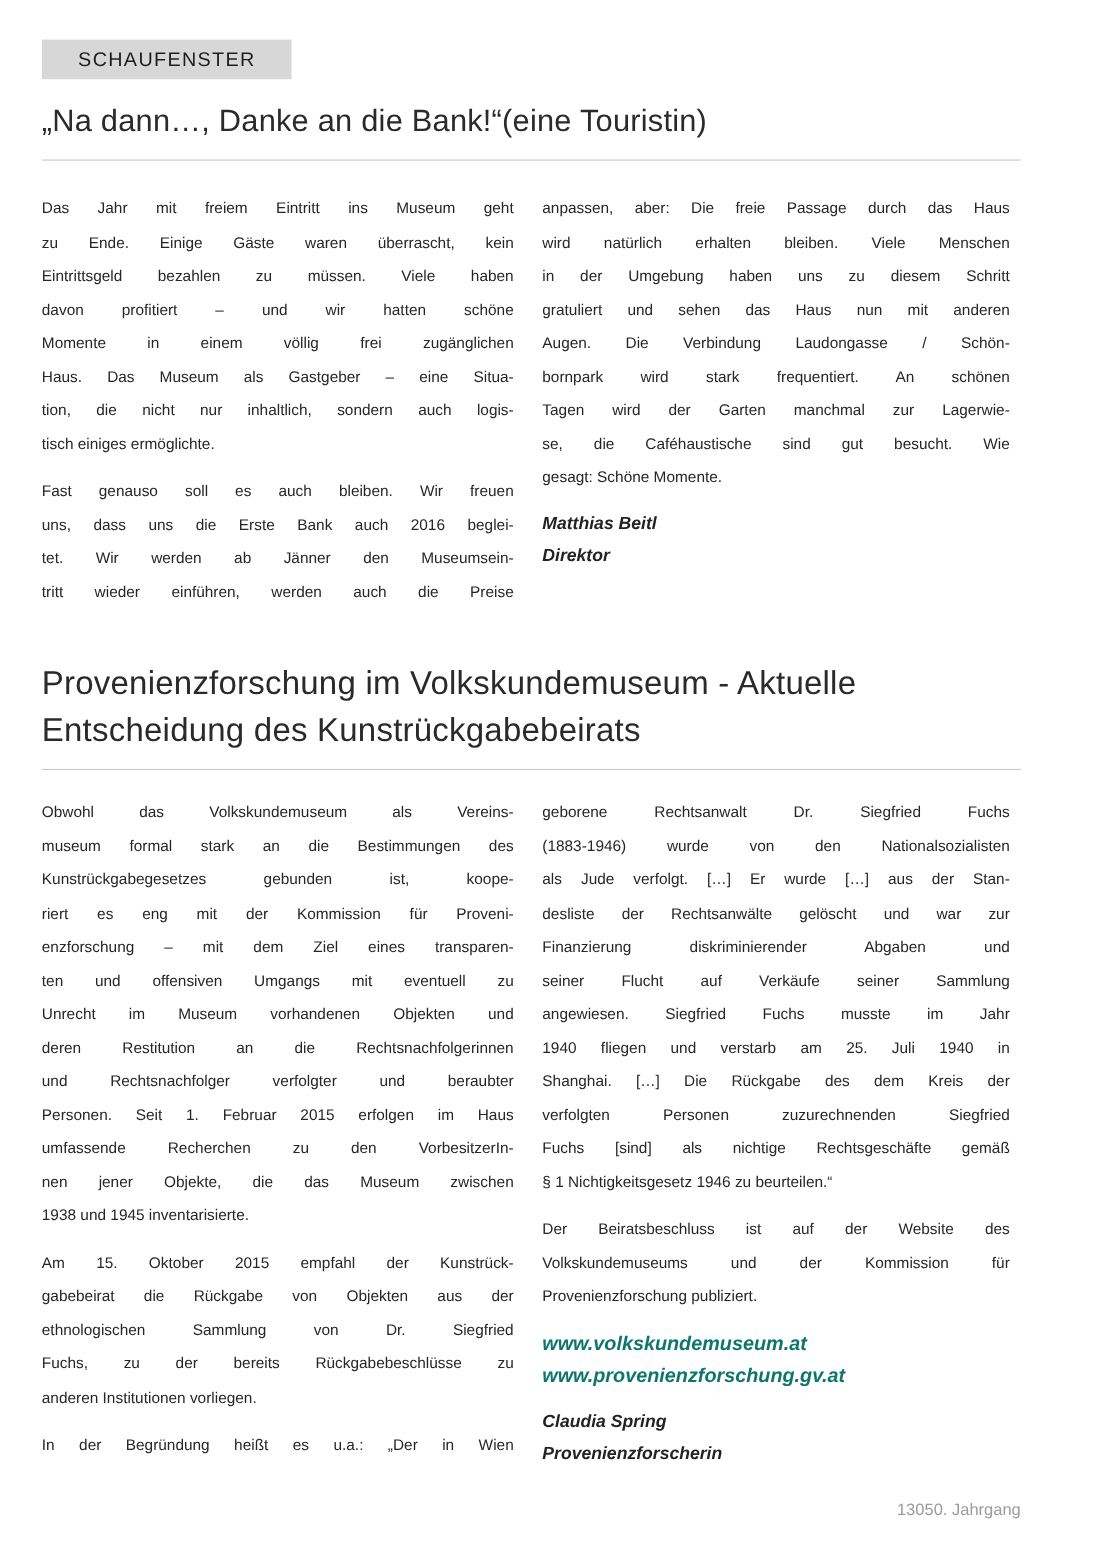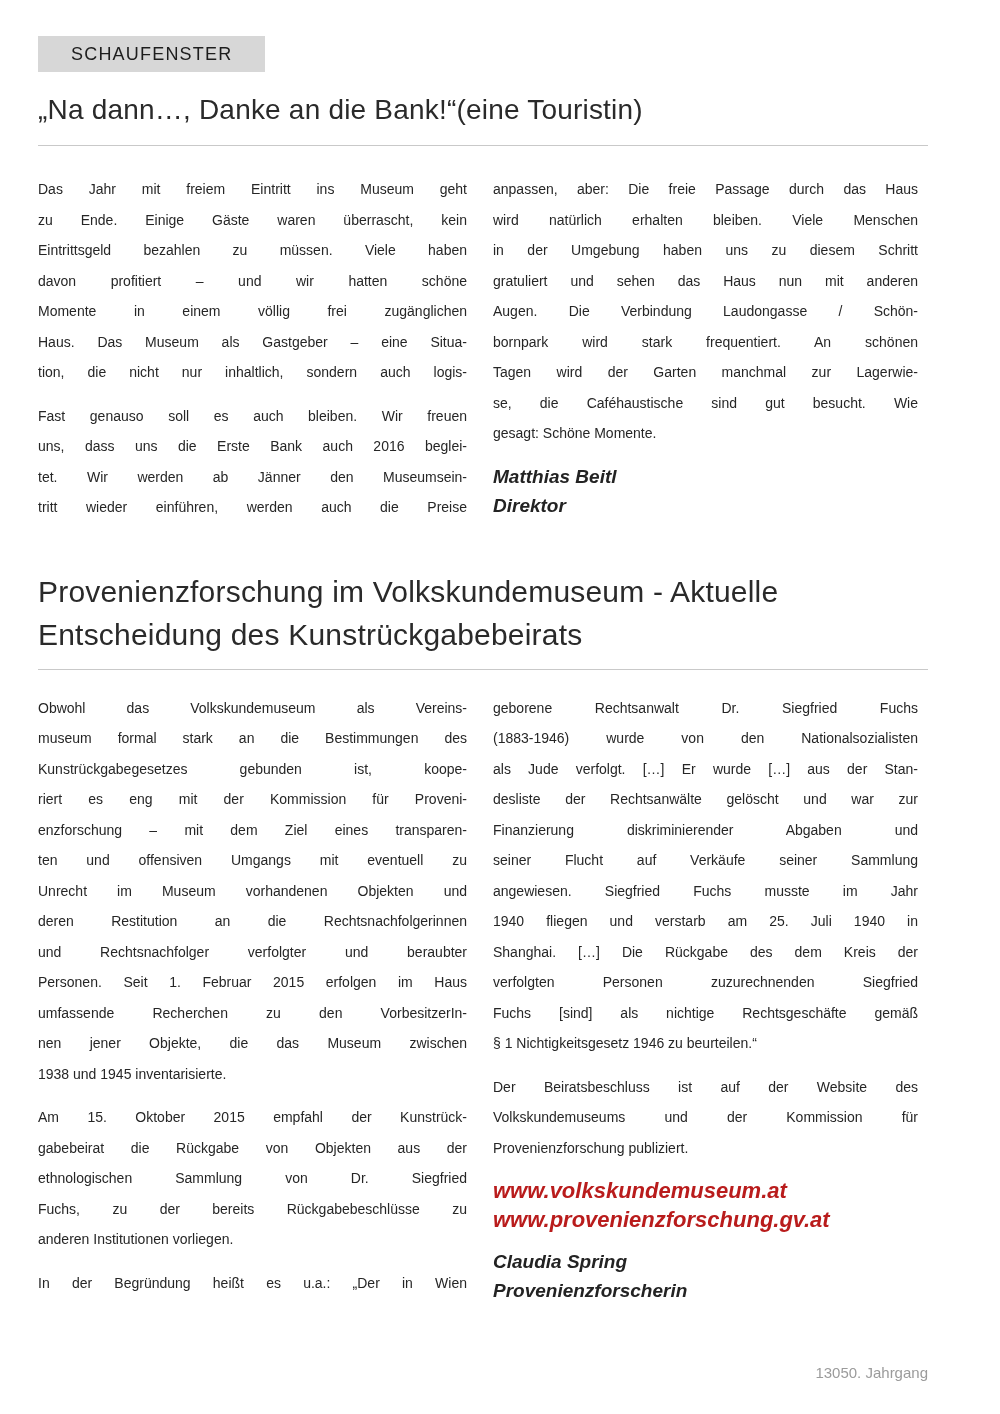--- a/index.html
+++ b/index.html
@@ -57,29 +57,29 @@
   .para {
     margin: 0 0 13px 0;
     font-size: 14px;
     line-height: 30.5px;
     color: #262626;
   }
   .line { text-align: justify; text-align-last: justify; }
   .line.lastline { text-align-last: left; }
   .links { margin: 0 0 13px 0; }
   .link-line {
-    font-size: 22px;
+    font-size: 18px;
     line-height: 29px;
     font-weight: bold;
     font-style: italic;
-    color: #b91c1c;
+    color: #0f766e;
   }
   .signature { margin: 0; }
   .sig-line {
-    font-size: 19px;
+    font-size: 16px;
     line-height: 29px;
     font-weight: bold;
     font-style: italic;
     color: #232323;
   }
   .footer {
     position: absolute;
     top: 1364px;
     left: 48px;
     right: 72px;
@@ -104,20 +104,21 @@
     <div class="col-left">
       <div>
           <div class="para">
             <div class="line">Das Jahr mit freiem Eintritt ins Museum geht</div>
             <div class="line">zu Ende. Einige Gäste waren überrascht, kein</div>
             <div class="line">Eintrittsgeld bezahlen zu müssen. Viele haben</div>
             <div class="line">davon profitiert – und wir hatten schöne</div>
             <div class="line">Momente in einem völlig frei zugänglichen</div>
             <div class="line">Haus. Das Museum als Gastgeber – eine Situa-</div>
             <div class="line">tion, die nicht nur inhaltlich, sondern auch logis-</div>
+            <div class="line lastline">tisch einiges ermöglichte.</div>
           </div>
           <div class="para">
             <div class="line">Fast genauso soll es auch bleiben. Wir freuen</div>
             <div class="line">uns, dass uns die Erste Bank auch 2016 beglei-</div>
             <div class="line">tet. Wir werden ab Jänner den Museumsein-</div>
             <div class="line">tritt wieder einführen, werden auch die Preise</div>
           </div>
         </div>
     </div>
     <div class="col-right">

